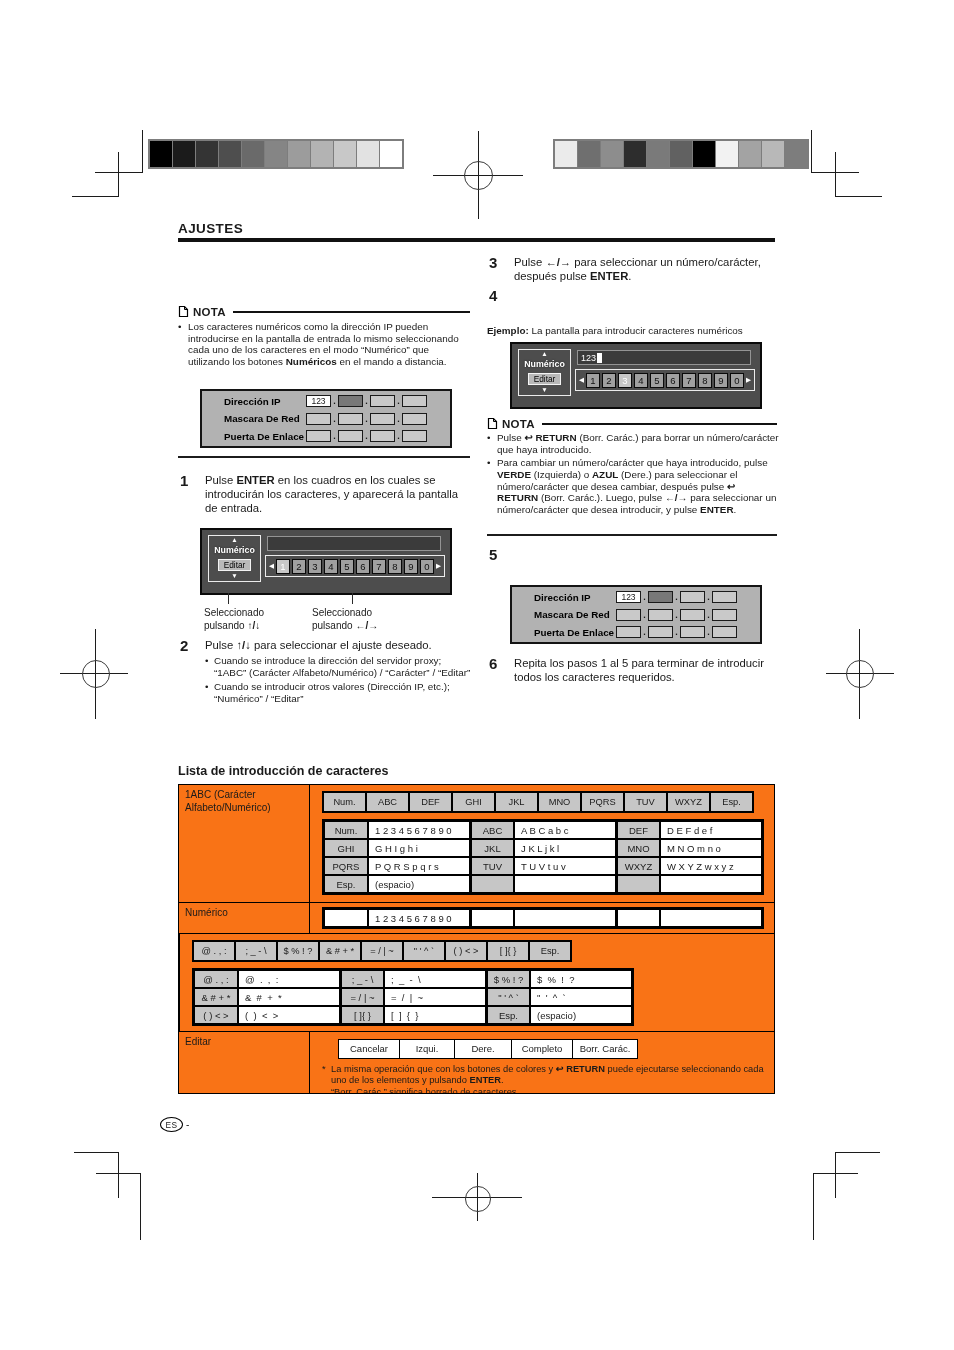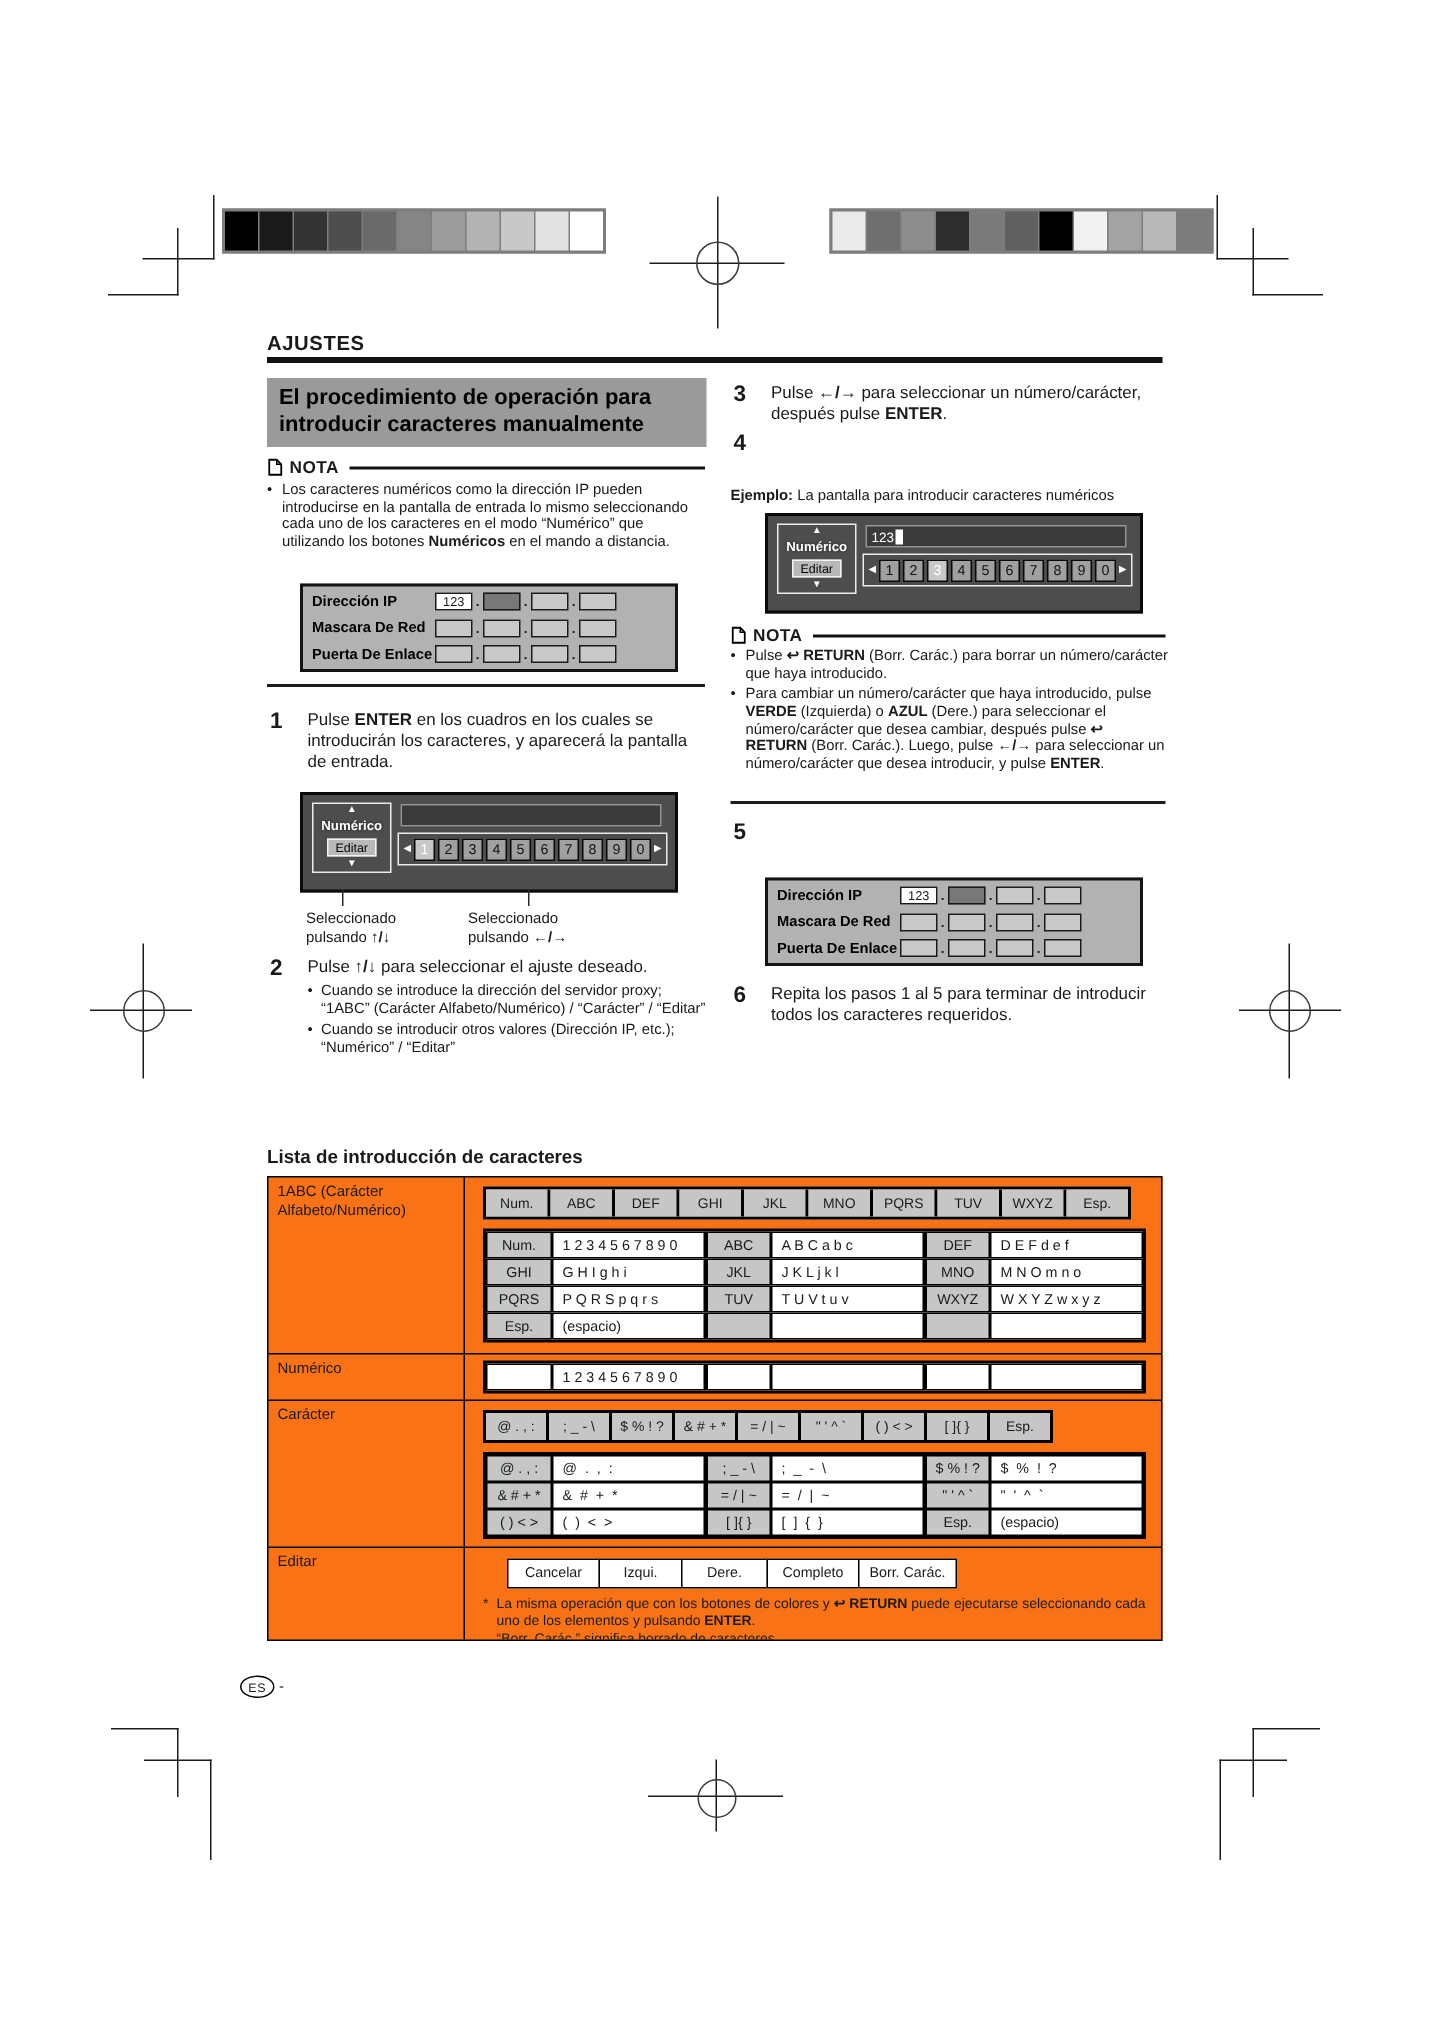--- a/index.html
+++ b/index.html
@@ -23,21 +23,21 @@
   .bullets .row{display:flex;}
   .bullets .bu{width:10px;flex:0 0 10px;}
   .steptext,.stepnum{position:absolute;}
   .stepnum{font-size:15px;font-weight:bold;}
   .steptext{font-size:11.3px;line-height:1.26;}
   .subbullets{font-size:9.9px;line-height:1.2;margin-top:3px;}
   .subbullets .row{display:flex;}
   .subbullets .bu{width:9px;flex:0 0 9px;}
   
   .ippanel{position:absolute;width:252px;height:59px;background:#b2b2b2;border:2px solid #141414;
-           box-sizing:border-box;padding:4px 6px;display:flex;flex-direction:column;justify-content:space-between;}
+           box-sizing:border-box;padding:4px 22px;display:flex;flex-direction:column;justify-content:space-between;}
   .iprow{display:flex;align-items:center;}
   .iplabel{flex:0 0 82px;font-size:9.8px;font-weight:bold;color:#000;}
   .ipbox{width:25px;height:12px;background:#c9c9c9;border:1px solid #1a1a1a;box-sizing:border-box;
          display:flex;align-items:center;justify-content:center;font-size:8.5px;}
   .ipbox.filled{background:#ffffff;}
   .ipbox.hl{background:#787878;}
   .ipdot{width:7px;text-align:center;font-size:9px;font-weight:bold;}
   
   .screen{position:absolute;width:248px;height:63px;background:#4d4d4d;border:2px solid #0a0a0a;box-sizing:content-box;}
   .scr-left{position:absolute;left:6px;top:5px;width:53px;height:47px;border:1px solid #ececec;
@@ -152,21 +152,20 @@
     <div class="calcell" style="background-color: rgb(0, 0, 0);"></div>
     <div class="calcell" style="background-color: rgb(242, 242, 242);"></div>
     <div class="calcell" style="background-color: rgb(163, 163, 163);"></div>
     <div class="calcell" style="background-color: rgb(184, 184, 184);"></div>
     <div class="calcell" style="background-color: rgb(125, 125, 125);"></div>
   </div>
 
   <div class="abs h-ajustes" style="left:178px;top:221px">AJUSTES</div>
   <div class="rule-thick" style="left:178px;top:238px;width:597px"></div>
 
-  <div class="titleblock" style="left:178px;top:252px">El procedimiento de operación para introducir caracteres manualmente</div>
 
   <div class="notahead" style="left:178px;top:305px;width:292px">
     <svg width="11" height="13">
         <path d="M1.5 1.5 h5 l3 3 v7 h-8 z" fill="#fff" stroke="#000" stroke-width="1.2"></path>
         <path d="M6.5 1.5 v3 h3" fill="none" stroke="#000" stroke-width="1"></path>
       </svg>
     <b>NOTA</b>
     <div class="notaline"></div>
   </div>
   <div class="bullets" style="left:178px;top:321px;width:292px">
@@ -412,21 +411,20 @@
           <div class="mg-v">1 2 3 4 5 6 7 8 9 0</div>
           <div class="mg-l"></div>
           <div class="mg-v"></div>
           <div class="mg-l"></div>
           <div class="mg-v"></div>
         </div>
       </div>
     </div>
 
     <div class="trow" style="height:98px">
-      <div class="tlabel">Carácter</div>
       <div class="tcontent">
         <div class="selrow">
           <div class="selcell sw40">@ . , :</div>
           <div class="selcell sw40">; _ - \</div>
           <div class="selcell sw40">$ % ! ?</div>
           <div class="selcell sw40">&amp; # + *</div>
           <div class="selcell sw40">= / | ~</div>
           <div class="selcell sw40">" ' ^ `</div>
           <div class="selcell sw40">( ) &lt; &gt;</div>
           <div class="selcell sw40">[ ]{ }</div>

